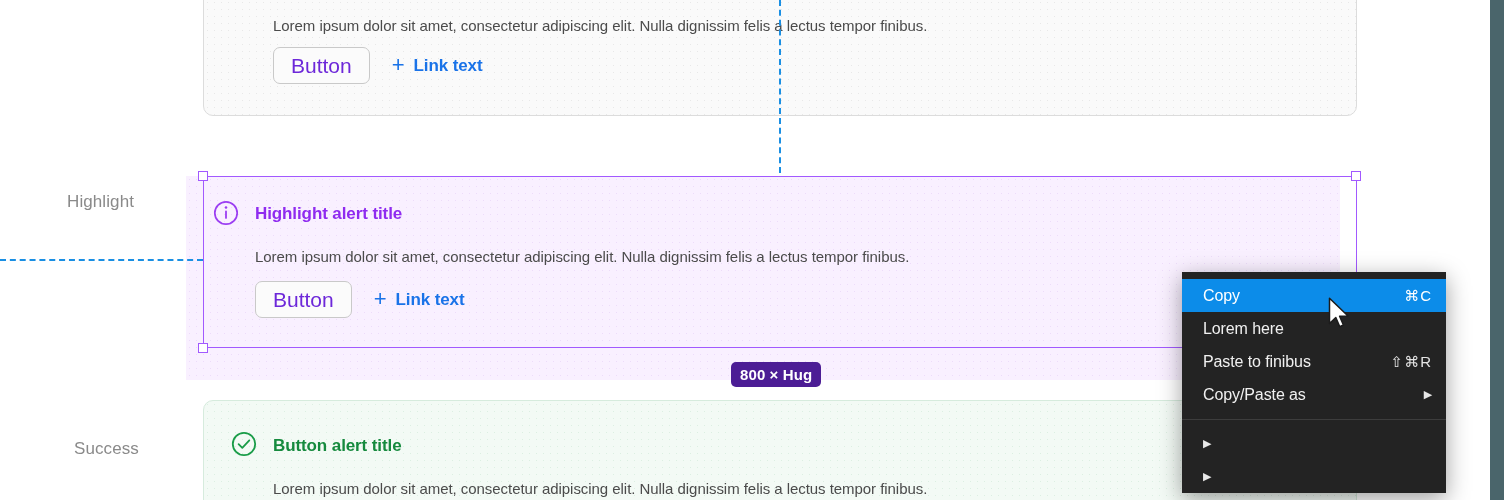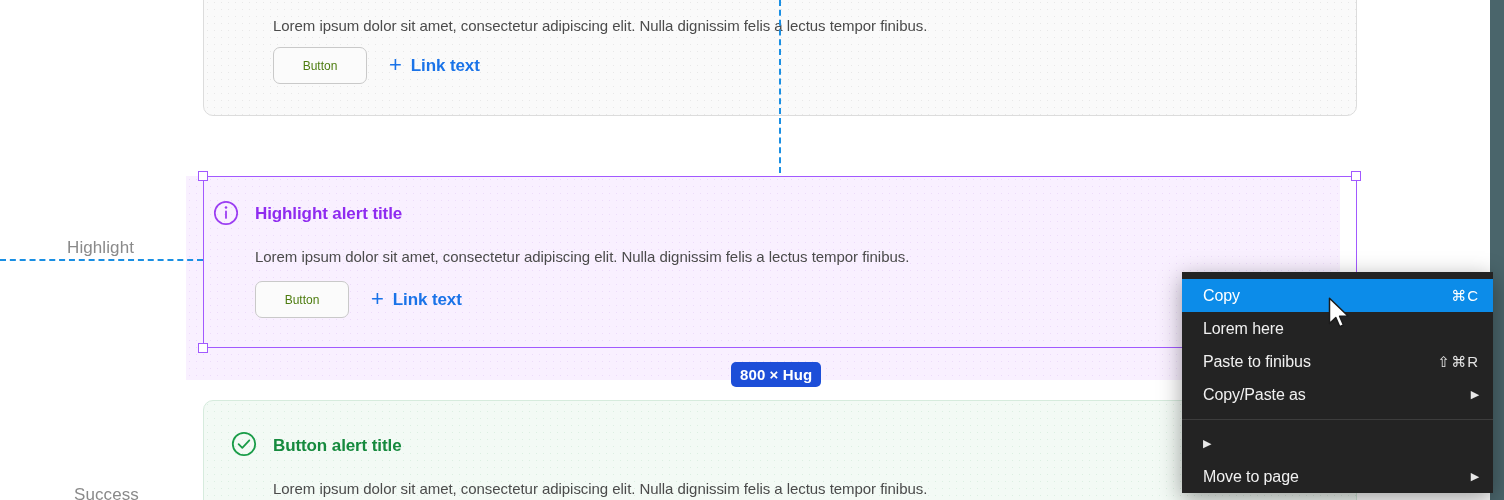--- a/index.html
+++ b/index.html
@@ -15,21 +15,21 @@
   
   .right-strip{
     position:absolute;left:1490px;top:0;width:14px;height:500px;
     background:#4a656b;
   }
 
   
   .row-label{
     position:absolute;
     font-size:17px;color:#8a8a8a;
-    letter-spacing:0.1px;white-space:nowrap;margin-top:46px;
+    letter-spacing:0.1px;white-space:nowrap;
   }
   #lbl-highlight{left:67px;top:192px;}
   #lbl-success{left:74px;top:439px;}
 
   
   .alert{
     position:absolute;
     box-sizing:border-box;
     padding:22px 0 0 0;
   }
@@ -53,21 +53,21 @@
     display:flex;align-items:center;gap:22px;
   }
   .btn{
     box-sizing:border-box;
     height:37px;min-width:94px;
     padding:0 17px;
     border:1px solid #c9c9c9;
     border-radius:7px;
     background:#fbfbfb;
     font-family:inherit;
-    font-size:12px;color:#4d7c0f;
+    font-size:21px;color:#6d28d9;
     display:flex;align-items:center;justify-content:center;
     cursor:pointer;
   }
   .link{
     display:flex;align-items:center;gap:9px;
     color:#1a73e8;font-size:17px;font-weight:bold;
     cursor:pointer;letter-spacing:-0.1px;
   }
   .link .plus{
     font-size:22px;font-weight:normal;line-height:1;color:#1a73e8;
@@ -124,39 +124,39 @@
     box-sizing:border-box;
   }
   #h-tl{left:198px;top:171px;}
   #h-tr{left:1351px;top:171px;}
   #h-bl{left:198px;top:343px;}
   #h-br{left:1351px;top:343px;}
 
   
   .size-badge{
     position:absolute;left:731px;top:362px;
-    background:#1d4ed8;color:#ffffff;
+    background:#4c1d95;color:#ffffff;
     font-size:15px;font-weight:bold;
     padding:4px 9px;border-radius:5px;
     white-space:nowrap;letter-spacing:0.1px;
   }
 
   
   .guide-v{
     position:absolute;left:779px;top:0;width:0;height:173px;
     border-left:2px dashed #1a8fe3;
   }
   .guide-h{
     position:absolute;left:0;top:259px;width:203px;height:0;
     border-top:2px dashed #1a8fe3;
   }
 
   
   .ctx-menu{
-    position:absolute;left:1182px;top:272px;width:311px;
+    position:absolute;left:1182px;top:272px;width:264px;
     background:#232323;
     padding:7px 0 0 0;
     box-shadow:0 6px 22px rgba(0,0,0,0.38);
     z-index:50;
   }
   .ctx-item{
     position:relative;
     height:33px;
     display:flex;align-items:center;
     padding:0 14px 0 21px;
@@ -258,21 +258,20 @@
     </div>
     <div class="ctx-item">
       <span class="lbl">Copy/Paste as</span>
       <span class="arrow">▶</span>
     </div>
     <div class="ctx-sep"></div>
     <div class="ctx-item">
       <span class="arrow">▶</span>
     </div>
     <div class="ctx-item">
-      <span class="lbl">Move to page</span>
       <span class="arrow">▶</span>
     </div>
   </div>
 
   <div class="cursor">
     <svg width="24" height="34" viewBox="0 0 24 34">
       <path d="M1.5 1.2 L1.5 26.5 L7.8 20.6 L11.7 29.6 L15.4 28.0 L11.6 19.3 L20.0 19.0 Z" fill="#ffffff" stroke="#1c1c1c" stroke-width="1.5" stroke-linejoin="round"></path>
     </svg>
   </div>
 

